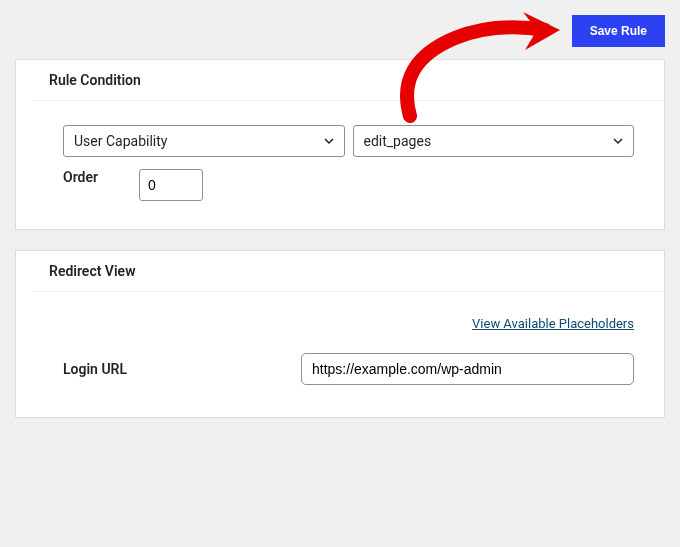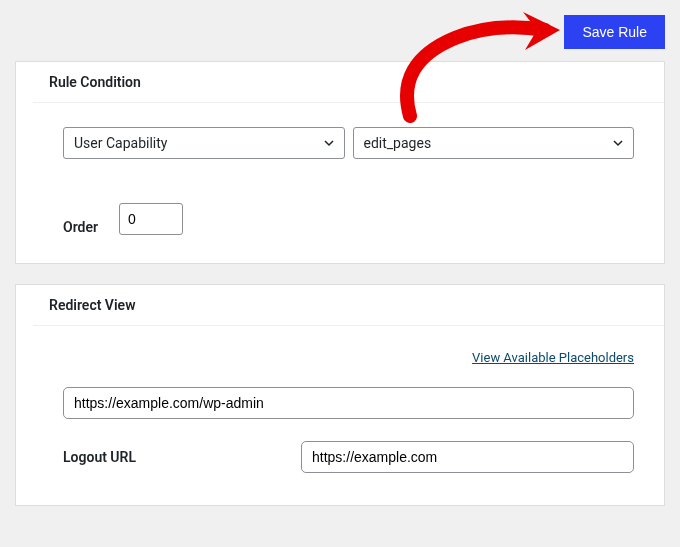--- a/index.html
+++ b/index.html
@@ -20,43 +20,43 @@
     .top-bar {
       display: flex;
       justify-content: flex-end;
       margin-bottom: 12px;
     }
     .save-btn {
       background: #2b41f2;
       color: #fff;
       border: none;
       padding: 9px 18px;
-      font-size: 14px;
+      font-size: 12px;
       cursor: pointer;
-      font-weight: 400;
+      font-weight: 700;
     }
     .panel {
       background: #fff;
       border: 1px solid #ddd;
       margin-bottom: 20px;
       padding-left: 17px;
     }
     .panel-header {
       padding: 12px 16px;
       font-weight: 600;
       font-size: 14px;
       border-bottom: 1px solid #eee;
     }
     .panel-body {
       padding: 24px 30px 28px 30px;
     }
     .select-row {
       display: flex;
       gap: 8px;
-      margin-bottom: 44px;
+      margin-bottom: 12px;
       justify-content: flex-end;
     }
     .select-wrap {
       flex: 1;
       position: relative;
     }
     .select {
       width: 100%;
       border: 1px solid #8c8f94;
       border-radius: 3px;
@@ -69,22 +69,22 @@
     }
     .chevron {
       position: absolute;
       right: 10px;
       top: 50%;
       transform: translateY(-50%);
       pointer-events: none;
     }
     .order-row {
       display: flex;
-      align-items: flex-end;
-      gap: 21px;
+      align-items: flex-start;
+      gap: 41px;
     }
     .order-label {
       font-weight: 600;
       font-size: 14px;
     }
     .order-input {
       width: 64px;
       border: 1px solid #8c8f94;
       border-radius: 3px;
       padding: 7px 8px;
@@ -170,20 +170,17 @@
   </div>
 </div>
 
 <div class="panel">
   <div class="panel-header">Redirect View</div>
   <div class="panel-body">
     <div class="link-row">
       <a class="link">View Available Placeholders</a>
     </div>
     <div class="url-row">
+      <span class="url-label">Login URL</span>
       <input class="url-input" type="text" value="https://example.com/wp-admin" style="">
-    </div>
-    <div class="url-row">
-      <span class="url-label">Logout URL</span>
-      <input class="url-input" type="text" value="https://example.com" style="">
     </div>
   </div>
 </div>
 
 </body></html>

